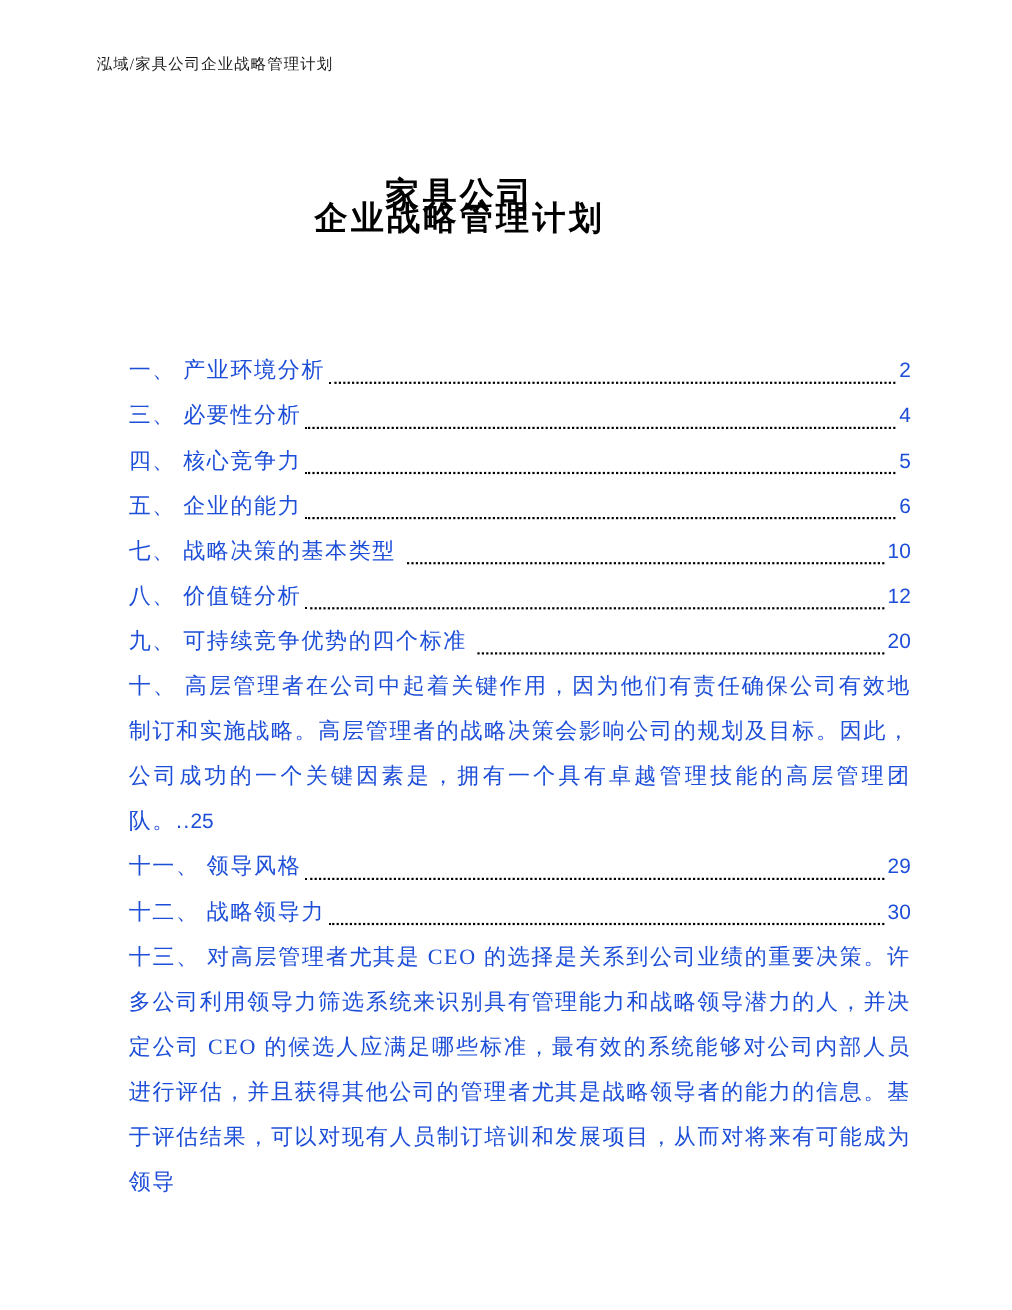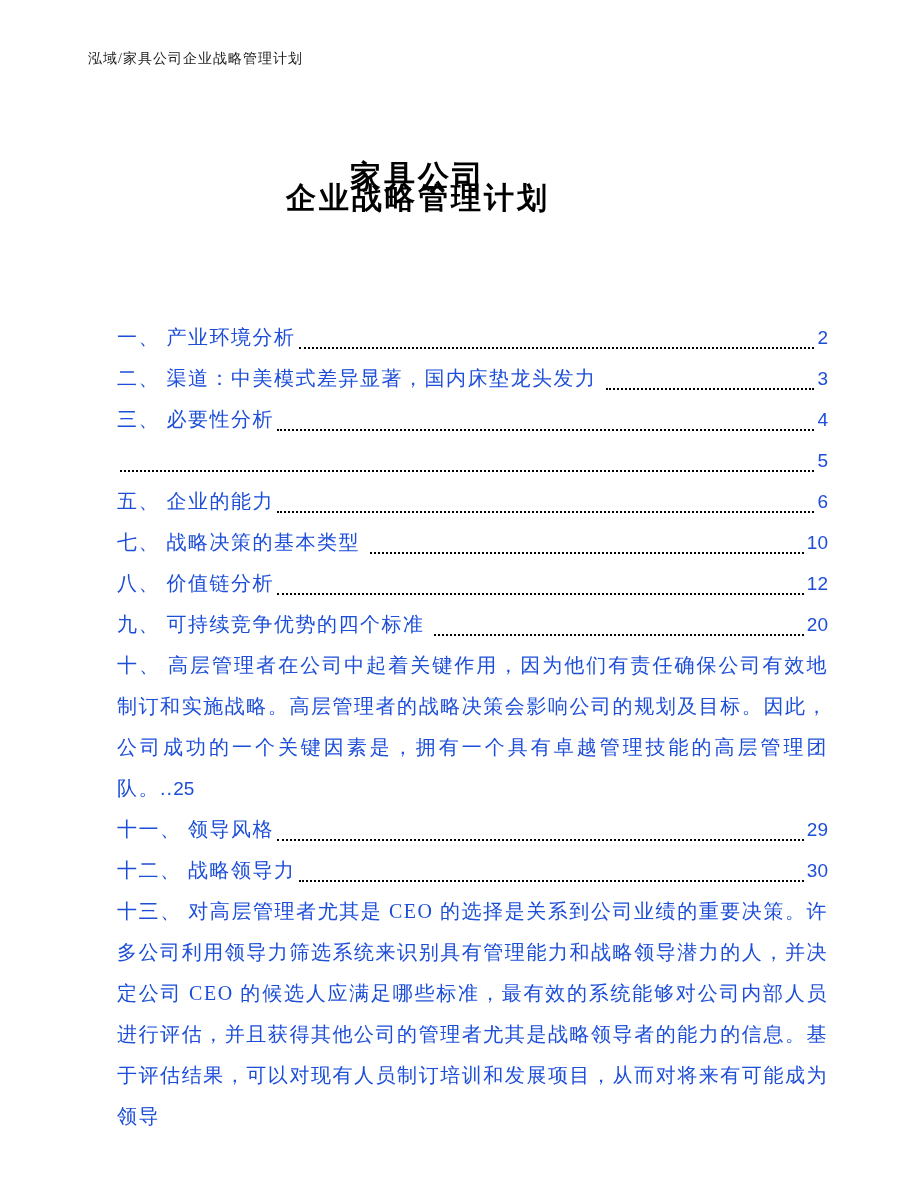--- a/index.html
+++ b/index.html
@@ -117,30 +117,26 @@
   <div class="doc-title-2">企业战略管理计划</div>
 
 
   <div class="toc">
       <div class="toc-entry">
         <span class="toc-label">一、 产业环境分析</span>
         <span class="toc-leader"></span>
         <span class="toc-page">2</span>
       </div>
       <div class="toc-entry">
-        <span class="toc-label">二、 渠道：中美模式差异显著，国内床垫龙头发力 </span>
-        <span class="toc-leader"></span>
-        <span class="toc-page">3</span>
-      </div>
-      <div class="toc-entry">
         <span class="toc-label">三、 必要性分析</span>
         <span class="toc-leader"></span>
         <span class="toc-page">4</span>
       </div>
       <div class="toc-entry">
+        <span class="toc-label">四、 核心竞争力</span>
         <span class="toc-leader"></span>
         <span class="toc-page">5</span>
       </div>
       <div class="toc-entry">
         <span class="toc-label">五、 企业的能力</span>
         <span class="toc-leader"></span>
         <span class="toc-page">6</span>
       </div>
       <div class="toc-entry">
         <span class="toc-label">七、 战略决策的基本类型 </span>

